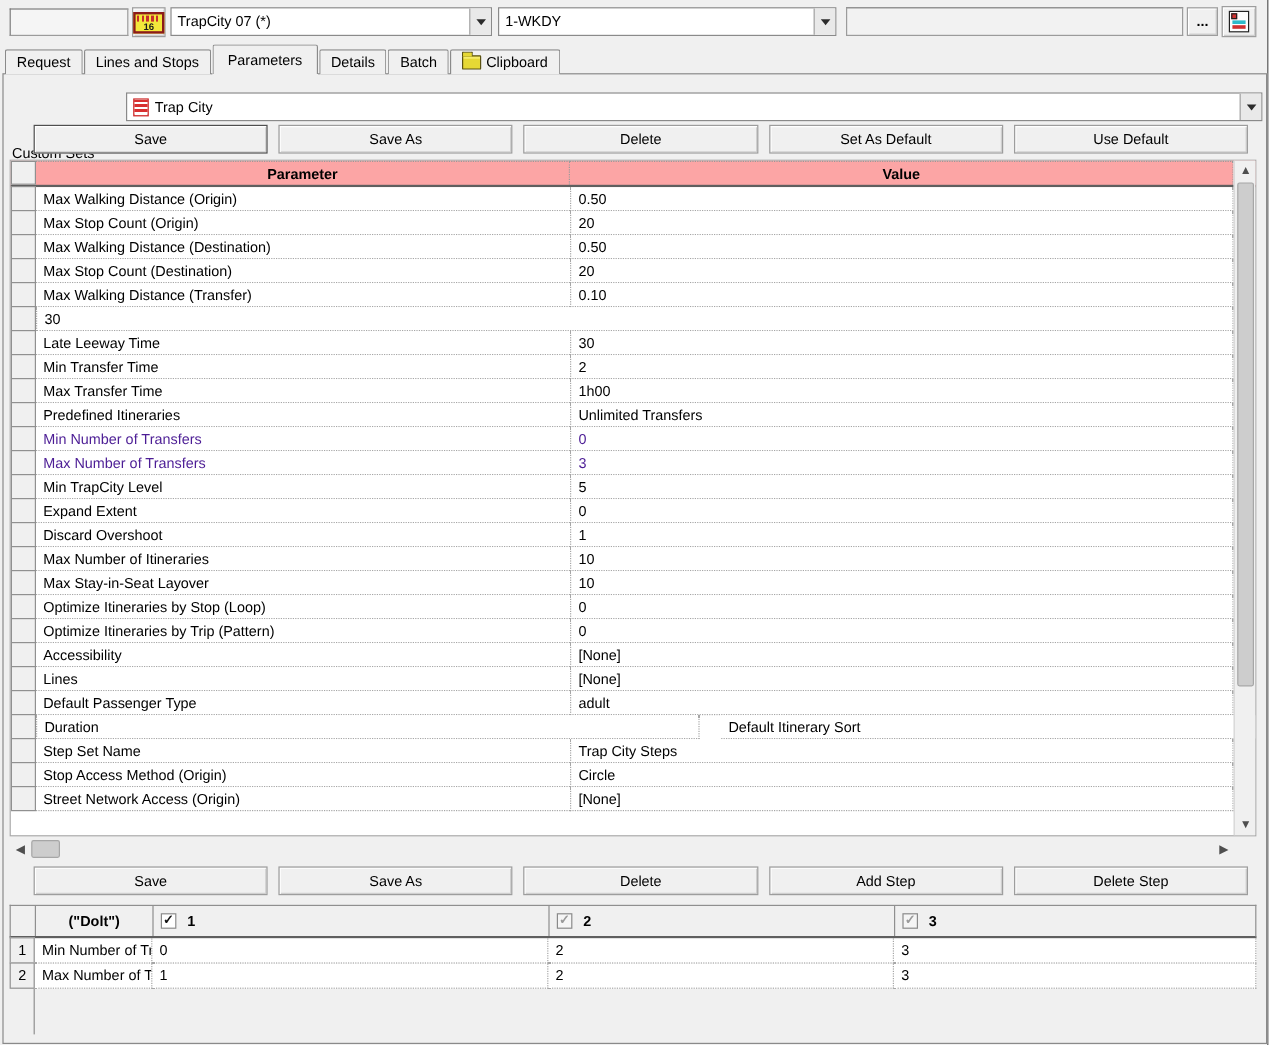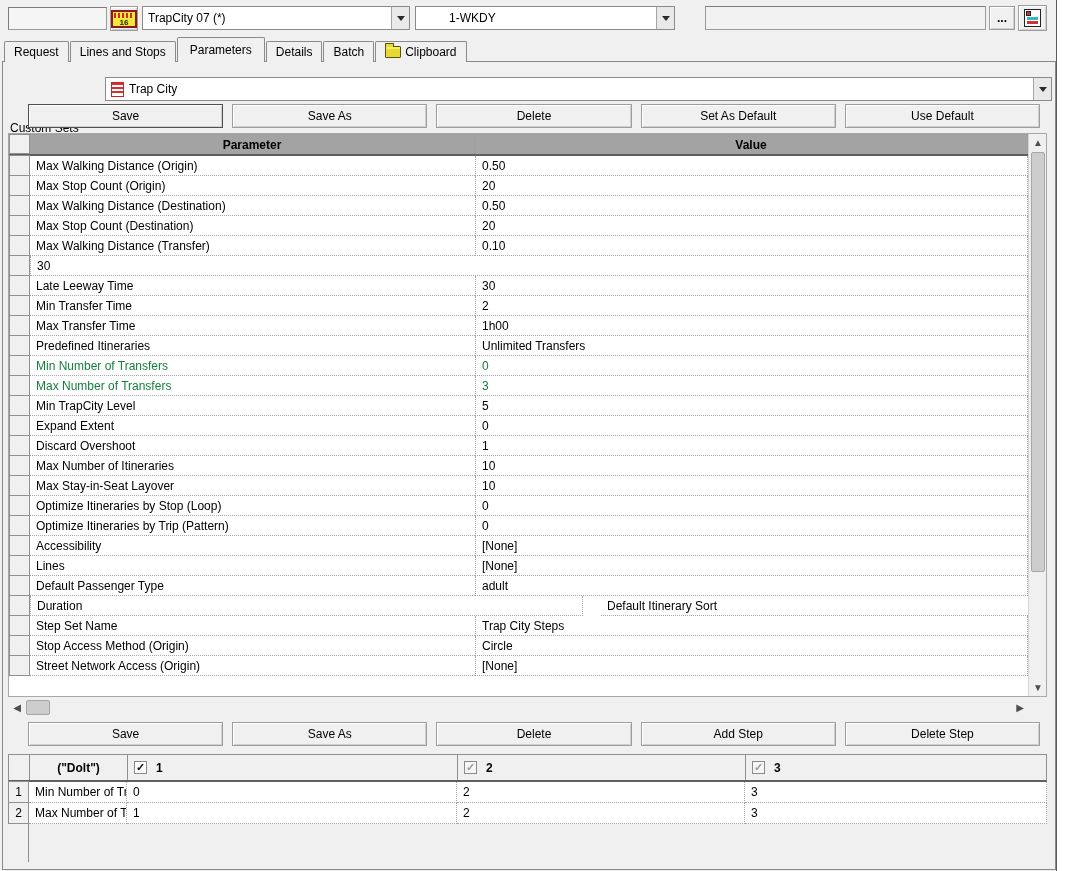--- a/index.html
+++ b/index.html
@@ -10,21 +10,21 @@
   .toolbar { position:absolute; left:0; top:0; width:1057px; height:36px; }
   .sunken { background:#fdfdfd; border:1px solid #9b9b9b; border-top-color:#7c7c7c; border-left-color:#7c7c7c; }
   .tb-field1 { position:absolute; left:8px; top:7px; width:99px; height:23px; background:#f5f5f5; }
   .tb-btn { position:absolute; background:#f0f0f0; border:1px solid #9d9d9d; box-shadow:inset 1px 1px 0 #ffffff, inset -1px -1px 0 #cfcfcf; display:flex; align-items:center; justify-content:center; cursor:pointer; }
   .tb-cal { left:110px; top:6px; width:28px; height:25px; }
   .combo { position:absolute; height:24px; background:#ffffff; border:1px solid #8a8a8a; display:flex; align-items:center; }
   .combo .txt { flex:1; padding-left:5px; white-space:nowrap; overflow:hidden; }
   .drop-btn { width:18px; align-self:stretch; background:#e9e9e9; border-left:1px solid #a5a5a5; display:flex; align-items:center; justify-content:center; cursor:pointer; }
   .arrow-down { width:0; height:0; border-left:4px solid transparent; border-right:4px solid transparent; border-top:5px solid #2b2b2b; }
   .tb-combo1 { left:142px; top:6px; width:268px; }
-  .tb-combo2 { left:415px; top:6px; width:260px;padding-left:28px; }
+  .tb-combo2 { left:415px; top:6px; width:282px; }
   .tb-field2 { position:absolute; left:705px; top:6px; width:281px; height:24px; background:#f2f2f2; border:1px solid #9b9b9b; border-top-color:#7c7c7c; }
   .tb-ellipsis { left:989px; top:6px; width:26px; height:24px; font-weight:bold; }
   .tb-trans { left:1018px; top:5px; width:29px; height:26px; }
 
   
   .tabs { position:absolute; left:4px; top:38px; height:24px; display:flex; align-items:flex-end; z-index:3; }
   .tab { height:21px; padding:0 9px; background:#f0f0f0; border:1px solid #8a8a8a; border-bottom:none; border-radius:2px 2px 0 0; display:flex; align-items:center; gap:4px; margin-right:1px; cursor:pointer; white-space:nowrap; }
   .tab.active { height:25px; padding:0 12px; position:relative; z-index:4; box-shadow:0 2px 0 #f0f0f0; }
   .tabpage { position:absolute; left:2px; top:61px; width:1054px; height:809px; border:1px solid #8a8a8a; background:#f0f0f0; }
 
@@ -45,32 +45,32 @@
   .cs-combo { left:105px; top:77px; width:947px; }
   .cs-combo .icon-list { margin-left:5px; }
   .btnrow { position:absolute; left:28px; width:1012px; height:24px; display:flex; gap:9px; }
   .btnrow.top { top:104px; }
   .btnrow.bottom { top:722px; }
   .win-btn { flex:1; background:#f0f0f0; border:1px solid #9d9d9d; box-shadow:inset 1px 1px 0 #ffffff, inset -1px -1px 0 #cfcfcf; font-family:inherit; font-size:12px; cursor:pointer; }
   .win-btn.default { border:1px solid #4f4f4f; }
 
   
   .pgrid { position:absolute; left:8px; top:133px; width:1039px; height:564px; background:#ffffff; border:1px solid #a8a8a8; }
-  .pg-head { display:flex; height:22px; background:#a3a3a3; border-bottom:2px solid #5f5f5f; }
+  .pg-head { display:flex; height:22px; background:#fca5a5; border-bottom:2px solid #5f5f5f; }
   .pg-corner { width:21px; background:#f0f0f0; border:1px solid #909090; }
   .pg-hcell { font-weight:bold; display:flex; align-items:center; justify-content:center; border-right:1px dotted #9a9a9a; border-top:1px dotted #9a9a9a; }
   .pg-hparam { width:445px; }
   .pg-hvalue { flex:1; }
   .pg-hscrollpad { width:18px; background:#f0f0f0; }
   .pg-row { display:flex; height:20px; }
   .rowhdr { width:21px; background:#f0f0f0; border:1px solid #909090; margin-top:-1px; flex:none; }
   .pg-cell { display:flex; align-items:center; padding-left:6px; border-bottom:1px dotted #a6a6a6; white-space:nowrap; overflow:hidden; background:#fff; }
   .pg-param { width:445px; }
   .pg-value { flex:1; border-left:1px dotted #a6a6a6; border-right:1px dotted #a6a6a6; margin-right:18px; }
-  .pg-row.disabled .pg-cell { color:#15803d; }
+  .pg-row.disabled .pg-cell { color:#4c1d95; }
   .vscroll { position:absolute; right:0; top:0; width:18px; height:562px; background:#f0f0f0; border-left:1px solid #d5d5d5; }
   .scr-arrow { position:absolute; left:0; width:18px; height:17px; display:flex; align-items:center; justify-content:center; color:#4f4f4f; font-size:10px; cursor:pointer; }
   .vthumb { position:absolute; left:2px; top:18px; width:14px; height:420px; background:#cdcdcd; border:1px solid #a6a6a6; border-radius:2px; }
   .hscroll { position:absolute; left:8px; top:699px; width:1021px; height:17px; background:#f0f0f0; }
   .hthumb { position:absolute; left:18px; top:1px; width:24px; height:15px; background:#cdcdcd; border:1px solid #a6a6a6; border-radius:2px; }
 
   
   .sgrid { position:absolute; left:8px; top:754px; width:1039px; height:108px; }
   .sg-head { display:flex; height:28px; background:#f0f0f0; border:1px solid #8f8f8f; border-bottom:2px solid #5f5f5f; }
   .sg-hc { display:flex; align-items:center; font-weight:bold; }

